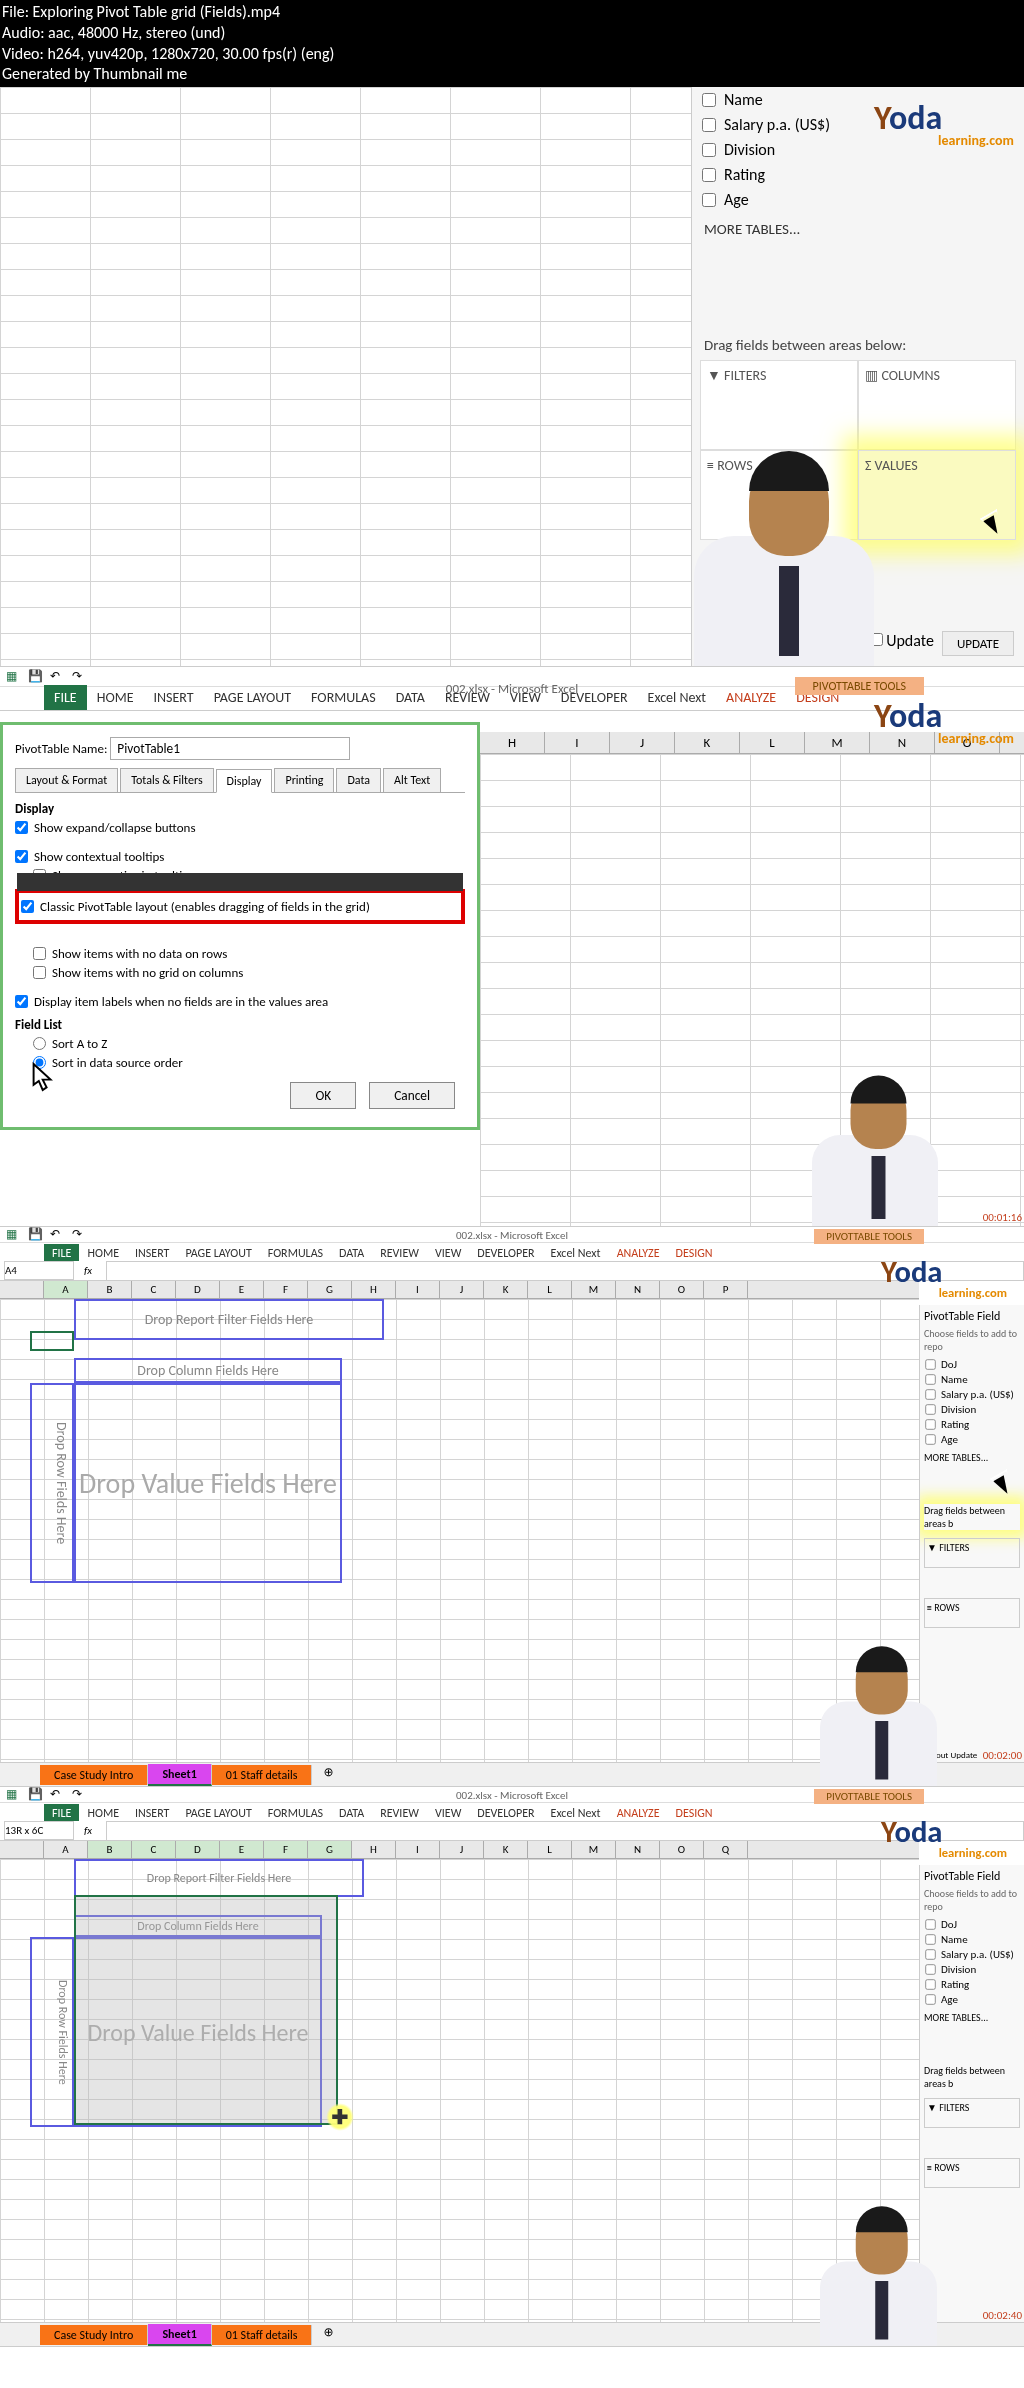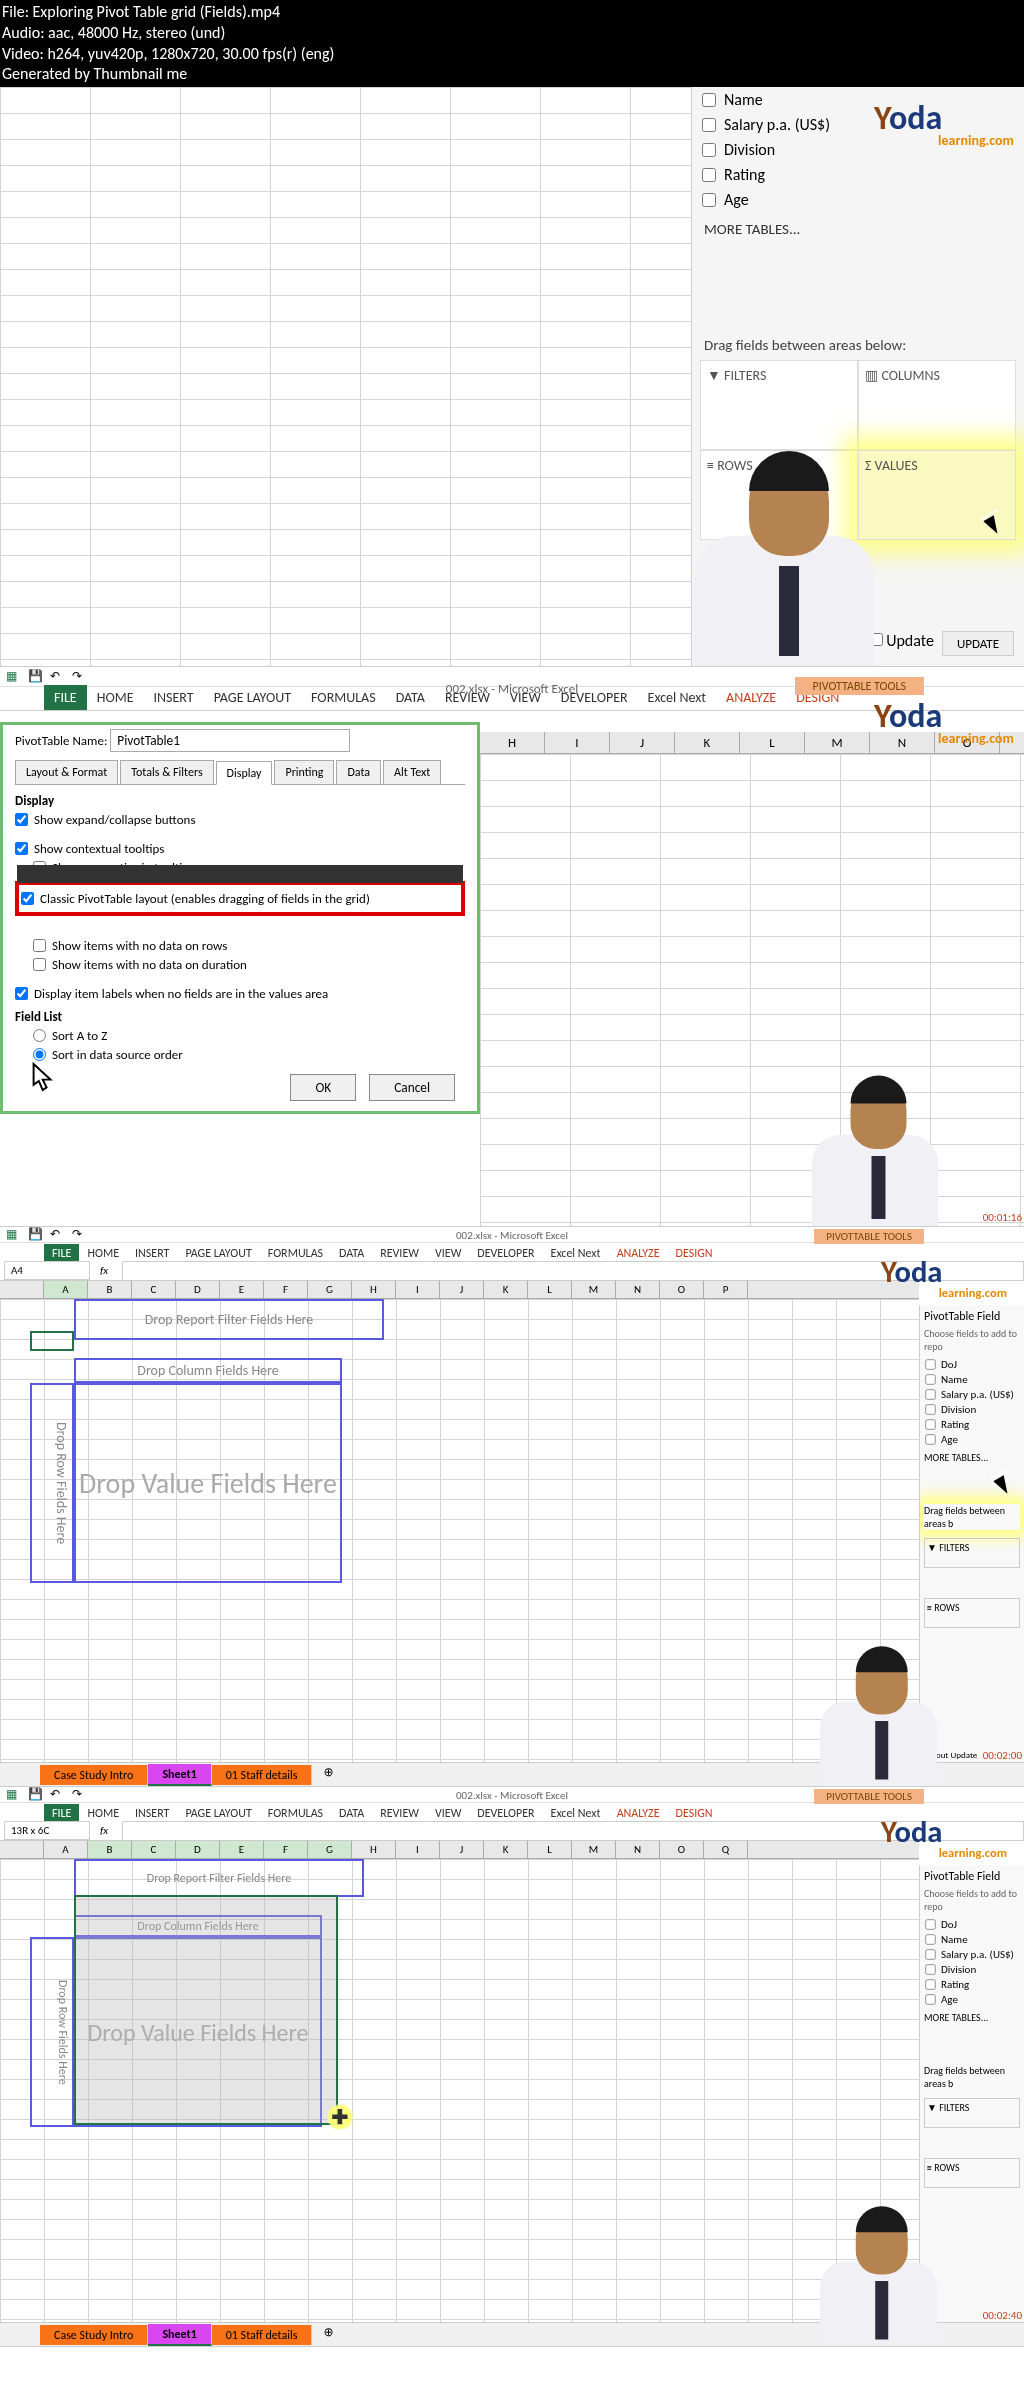--- a/index.html
+++ b/index.html
@@ -56,35 +56,35 @@
 .qat-icons { display: flex; padding: 2px 6px; gap: 6px; align-items: center; background: #fff; border-bottom: 1px solid #ddd; height: 20px; }
 .qat-icons span { width: 16px; height: 16px; font-size: 12px; }
 .tabs-row { display: flex; align-items: flex-end; height: 24px; border-bottom: 1px solid #ccc; padding-left: 44px; }
 .tab { padding: 4px 10px; font-size: 14px; color: #333; cursor: pointer; }
 .tab.file { background: #217346; color: #fff; }
 .tab.context { color: #c43e1c; }
 .pt-tools-label { position: absolute; top: 10px; right: 100px; background: #f4b183; color: #7a4a00; font-size: 12px; padding: 2px 18px; }
 .title-center { position: absolute; top: 14px; left: 50%; transform: translateX(-50%); font-size: 13px; color: #666; }
 
 .formula-bar { position: absolute; top: 54px; left: 0; right: 0; height: 24px; display: flex; align-items: center; border-bottom: 1px solid #ccc; font-size: 13px; background: #fff; }
-.name-box { width: 86px; border: 1px solid #ccc; padding: 2px 6px; margin: 0 4px; }
+.name-box { width: 70px; border: 1px solid #ccc; padding: 2px 0; margin: 0 4px; }
 .fx-box { flex: 1; border: 1px solid #ccc; height: 20px; margin-left: 8px; }
 
 
 .col-headers { position: absolute; top: 78px; left: 0; right: 333px; height: 22px; display: flex; background: #e8e8e8; border-bottom: 1px solid #ababab; }
 .col-headers.narrow-right { right: 105px; }
 .col-hdr { border-right: 1px solid #ababab; text-align: center; font-size: 13px; padding: 3px 0; width: 50px; }
 .col-hdr.first { width: 30px; }
 
 
 .dialog { position: absolute; top: 55px; left: 0; width: 480px; background: #fff; border: 3px solid #6fbd6f; z-index: 100; font-size: 13px; }
 .dialog-title { background: #6fbd6f; color: #fff; padding: 6px 10px; text-align: center; position: relative; }
 .dialog-close { position: absolute; right: 0; top: 0; background: #c42b1c; color: #fff; width: 26px; height: 26px; text-align: center; line-height: 26px; }
 .dialog-help { position: absolute; right: 28px; top: 4px; color: #fff; }
-.dialog-body { padding: 0 12px; }
+.dialog-body { padding: 8px 12px; }
 .dlg-row { margin: 4px 0; }
 .dlg-input { border: 1px solid #aaa; padding: 2px 6px; width: 240px; }
 .dlg-tabs { display: flex; border-bottom: 1px solid #aaa; margin: 8px 0; }
 .dlg-tab { padding: 4px 10px; border: 1px solid #aaa; border-bottom: none; margin-right: 2px; background: #f0f0f0; font-size: 12px; }
 .dlg-tab.active { background: #fff; border-bottom: 1px solid #fff; position: relative; top: 1px; }
 .dlg-section { font-weight: bold; margin: 6px 0 2px; font-size: 13px; }
 .dlg-check { display: flex; align-items: center; padding: 2px 0; }
 .dlg-check input { margin-right: 6px; }
 .dlg-check.indent { margin-left: 18px; }
 .red-highlight { border: 4px solid #d00; padding: 4px 2px; margin: 4px 0; background: #fff; position: relative; }
@@ -260,21 +260,21 @@
             <span>Classic PivotTable layout (enables dragging of fields in the grid)</span>
           </div>
       </div>
       <div style="height:16px"></div>
       <div class="dlg-check indent">
           <input type="checkbox" style="">
           <span>Show items with no data on rows</span>
         </div>
       <div class="dlg-check indent">
           <input type="checkbox" style="">
-          <span>Show items with no data on duration</span>
+          <span>Show items with no grid on columns</span>
         </div>
       <div style="height:10px"></div>
       <div class="dlg-check">
           <input type="checkbox" checked="" style="">
           <span>Display item labels when no fields are in the values area</span>
         </div>
       <div class="dlg-section">Field List</div>
       <div class="dlg-radio">
           <input type="radio" name="sort" style="">
           <span>Sort A to Z</span>

